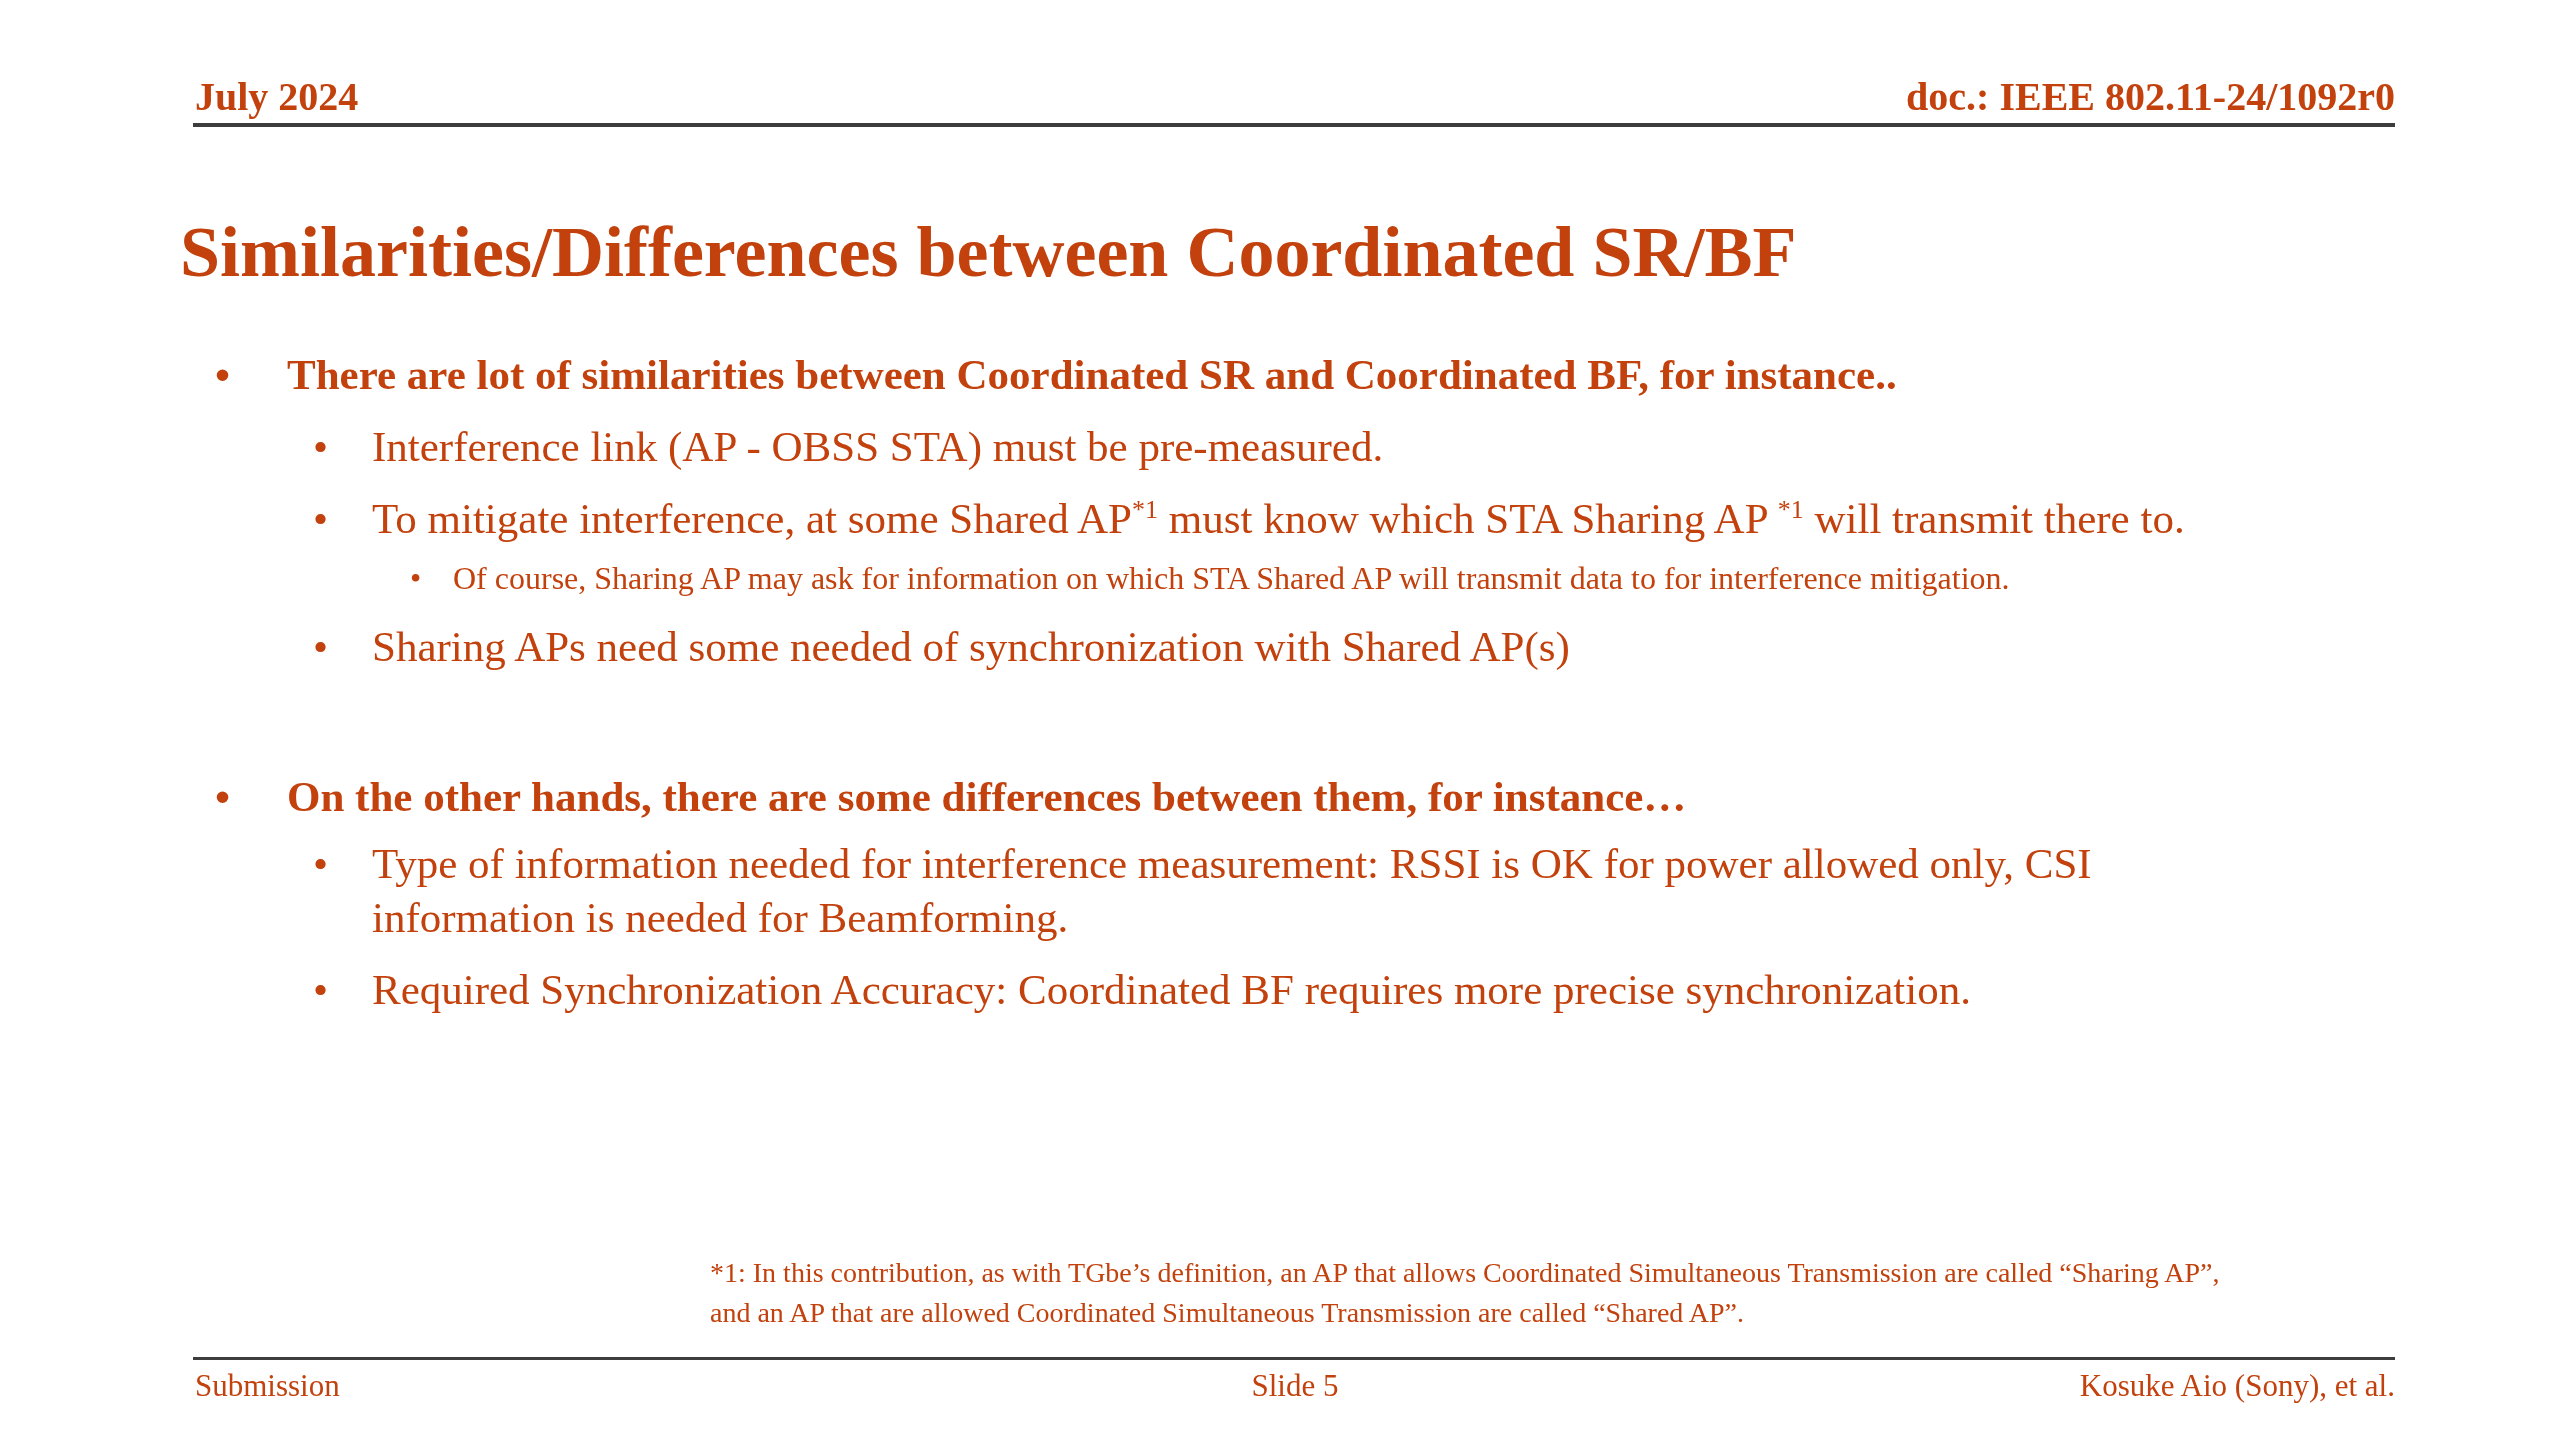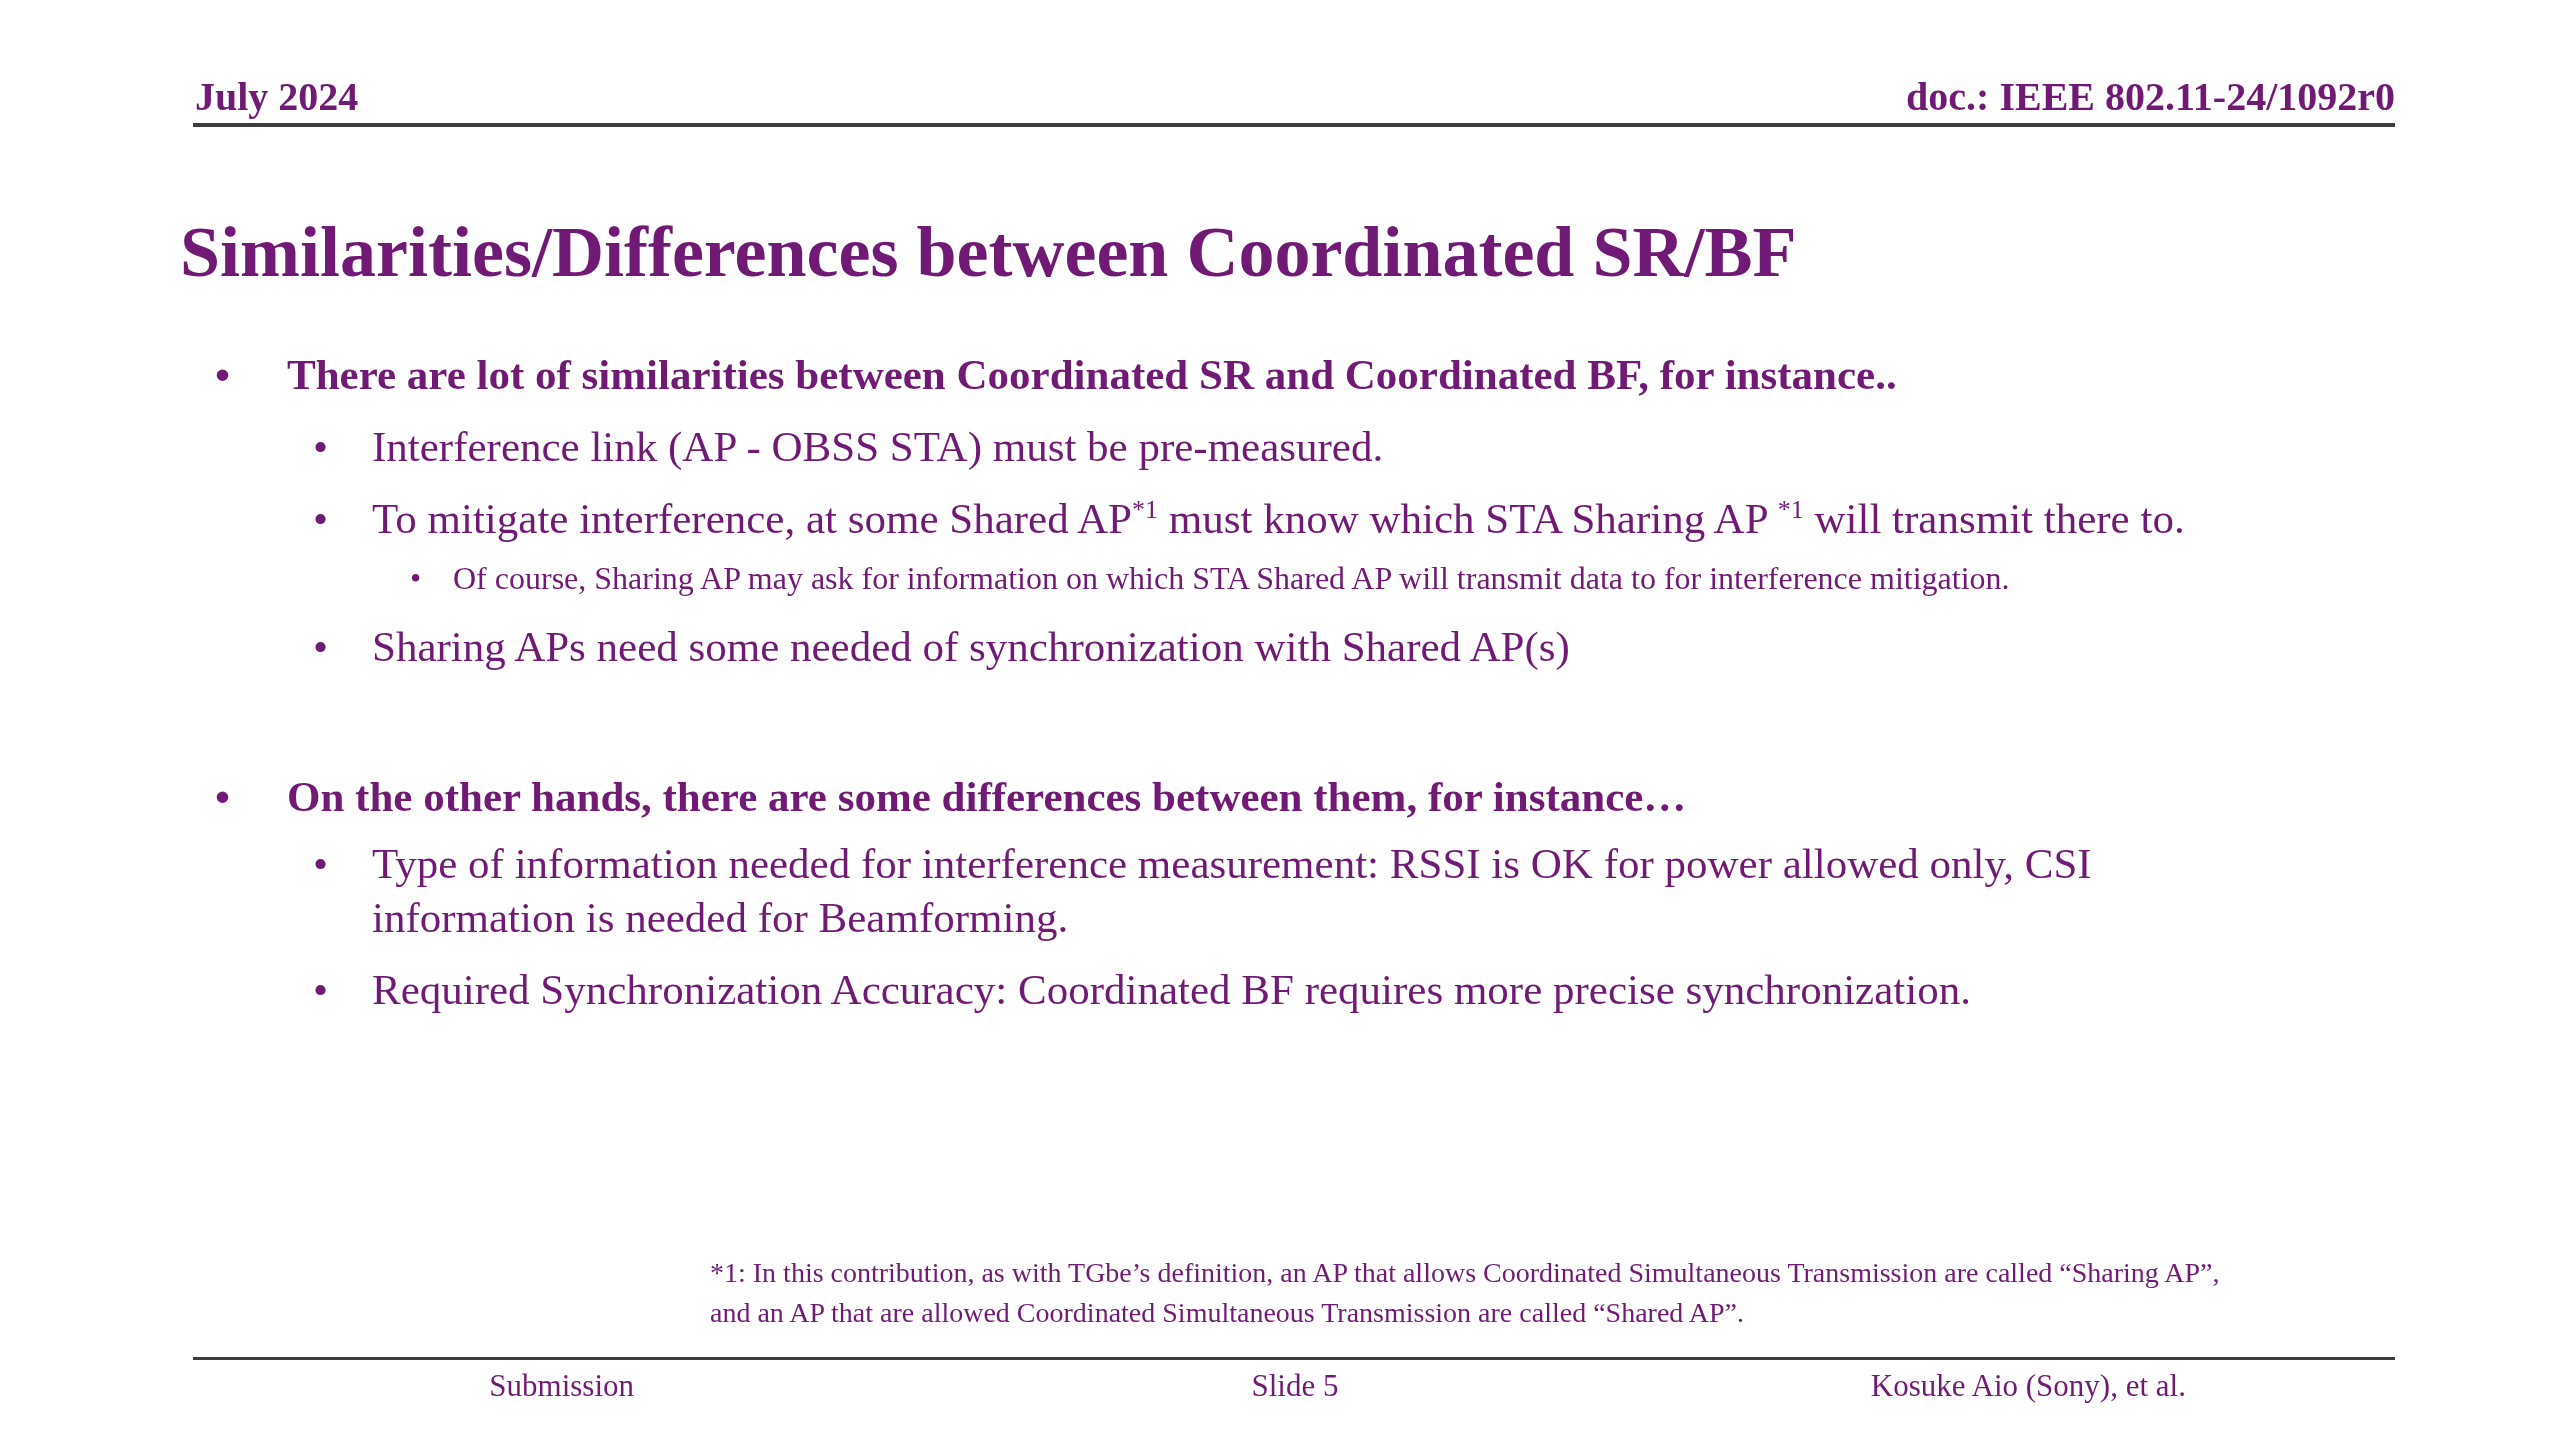--- a/index.html
+++ b/index.html
@@ -5,21 +5,21 @@
   html, body {
     margin: 0;
     padding: 0;
     background: #ffffff;
   }
   .slide {
     position: relative;
     width: 2560px;
     height: 1440px;
     background: #ffffff;
-    color: #701a75;
+    color: #c2410c;
     font-family: "Liberation Serif", "DejaVu Serif", serif;
     overflow: hidden;
   }
 
   
   .header-date {
     position: absolute;
     left: 195px;
     top: 74px;
     font-size: 40px;
@@ -125,21 +125,21 @@
   }
   .footer-row {
     position: absolute;
     left: 195px;
     top: 1367px;
     width: 2200px;
     display: flex;
     font-size: 31px;
     line-height: 38px;
   }
-  .footer-row .cell { flex: 1 1 0; text-align: center; }
+  .footer-row .cell { flex: 1 1 0; }
   .footer-left  { text-align: left; }
   .footer-center{ text-align: center; }
   .footer-right { text-align: right; white-space: nowrap; }
 </style>
 </head>
 <body>
 
 <div class="slide">
 
   <div class="header-date">July 2024</div>

